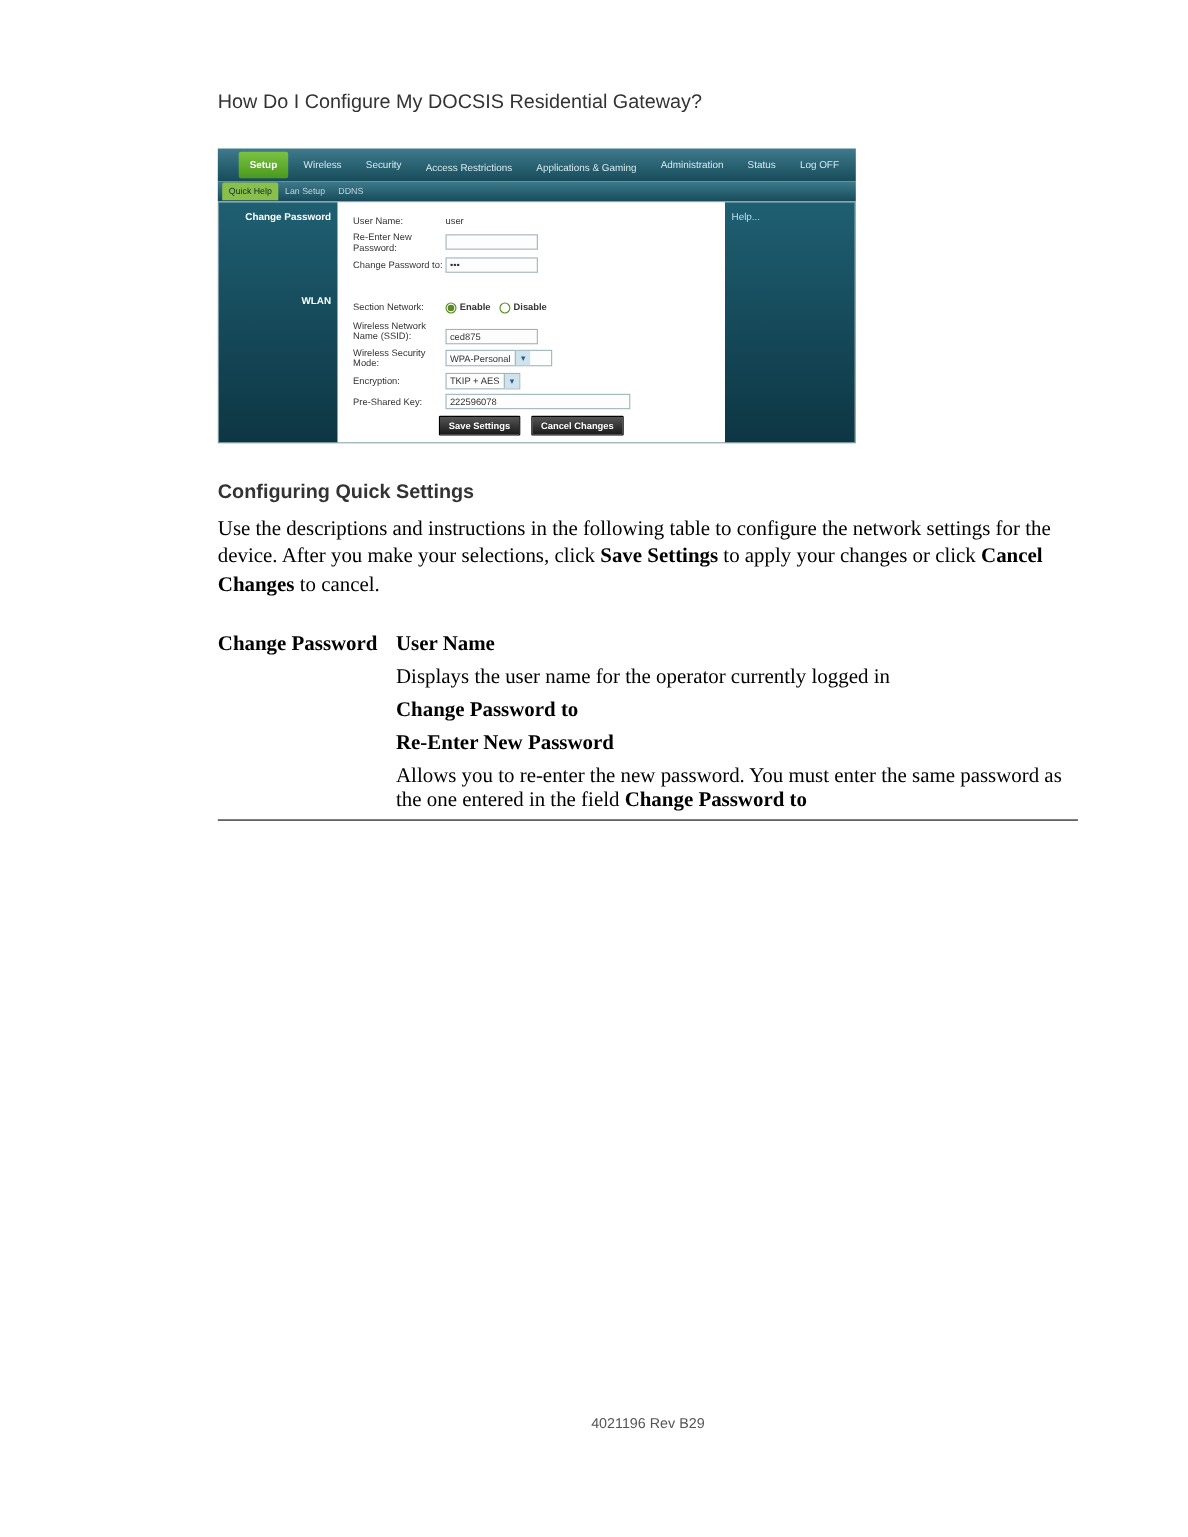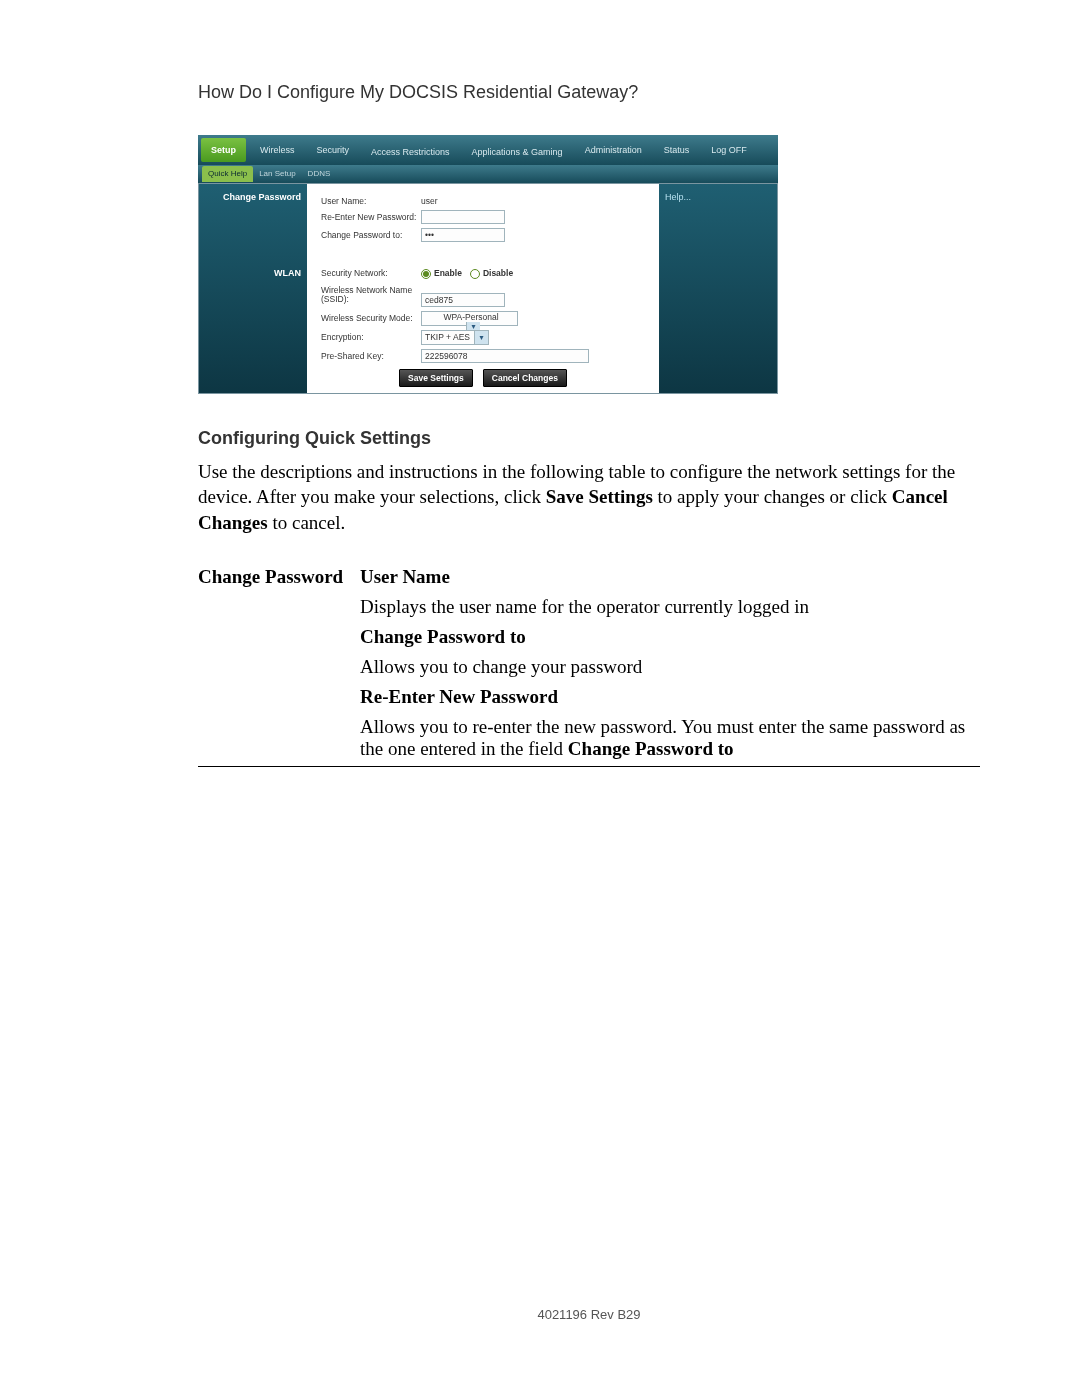--- a/index.html
+++ b/index.html
@@ -29,20 +29,21 @@
   font-family:Arial,Helvetica,sans-serif;
   font-size:9px;
   color:#000;
 }
 .navbar{
   display:flex;
   align-items:center;
   background:linear-gradient(#3e7b8c,#174b5a);
   height:30px;
   color:#fff;
+  padding-left:16px;
 }
 .nav-item{
   padding:0 11px;
   font-size:9px;
   line-height:30px;
   color:#d8e9ee;
   cursor:pointer;
 }
 .nav-item.selected{
   background:linear-gradient(#7ac142,#4a9a1f);
@@ -93,21 +94,21 @@
   position:relative;
 }
 .frow{
   display:flex;
   align-items:center;
   padding:2px 0 2px 14px;
   font-size:8.5px;
   color:#333;
 }
 .flabel{
-  width:100px;
+  width:84px;
 }
 .finput{
   border:1px solid #a0b4bc;
   height:12px;
   background:#fdfdfd;
   font-size:8.5px;
   padding:0 3px;
   display:inline-flex;
   align-items:center;
   color:#333;
@@ -211,32 +212,32 @@
         <div class="frow">
           <span class="flabel">Re-Enter New Password:</span>
           <span class="finput" style="width:76px;"></span>
         </div>
         <div class="frow">
           <span class="flabel">Change Password to:</span>
           <span class="finput" style="width:76px;">•••</span>
         </div>
         <div style="height:22px;"></div>
         <div class="frow">
-          <span class="flabel">Security Network:</span>
+          <span class="flabel">Section Network:</span>
           <span><span class="radio-dot checked"></span><b>Enable</b></span>
           <span style="width:8px;"></span>
           <span><span class="radio-dot"></span><b>Disable</b></span>
         </div>
         <div class="frow">
           <span class="flabel" style="line-height:9px;">Wireless Network Name (SSID):</span>
           <span class="finput" style="width:76px;margin-top:10px;">ced875</span>
         </div>
         <div class="frow">
           <span class="flabel" style="line-height:9px;">Wireless Security Mode:</span>
-          <span class="sel" style="width:92px;flex-direction:column;">
+          <span class="sel" style="width:92px;">
             <span>WPA-Personal</span>
               <span class="arrow">▾</span>
           </span>
         </div>
         <div class="frow">
           <span class="flabel">Encryption:</span>
           <span class="sel">
             <span>TKIP + AES</span>
               <span class="arrow">▾</span>
           </span>
@@ -271,24 +272,20 @@
     <tr>
       <td></td>
       <td class="fd">Displays the user name for the operator currently logged in</td>
     </tr>
     <tr>
       <td></td>
       <td class="fd"><b>Change Password to</b></td>
     </tr>
     <tr>
       <td></td>
-      <td class="fd">Allows you to change your password</td>
-    </tr>
-    <tr>
-      <td></td>
       <td class="fd"><b>Re-Enter New Password</b></td>
     </tr>
     <tr class="last">
       <td></td>
       <td class="fd">
         <span>Allows you to re-enter the new password. You must enter the same password as the one entered in the field </span><b>Change Password to</b>
       </td>
     </tr>
   </tbody>
     </table>

